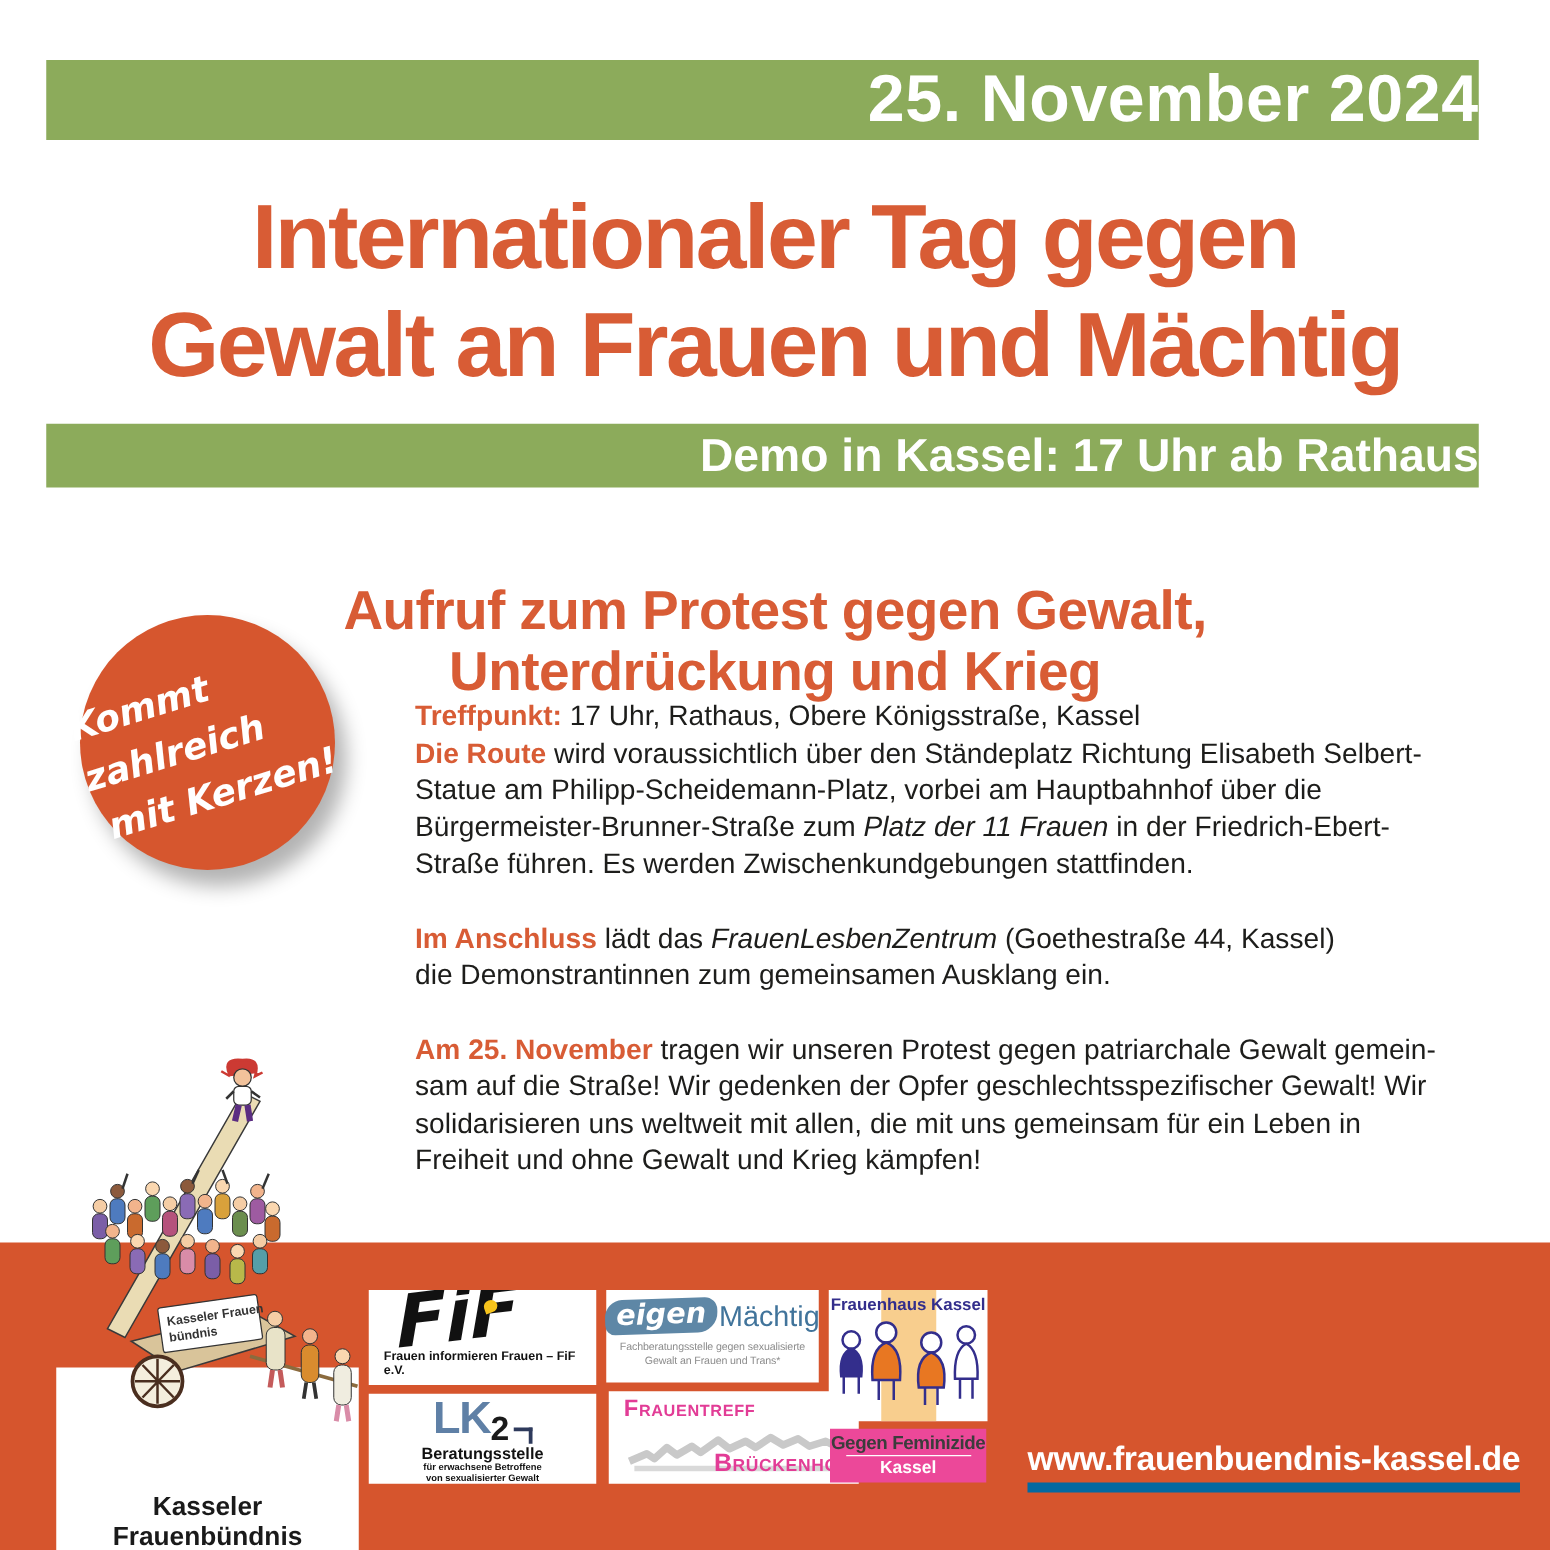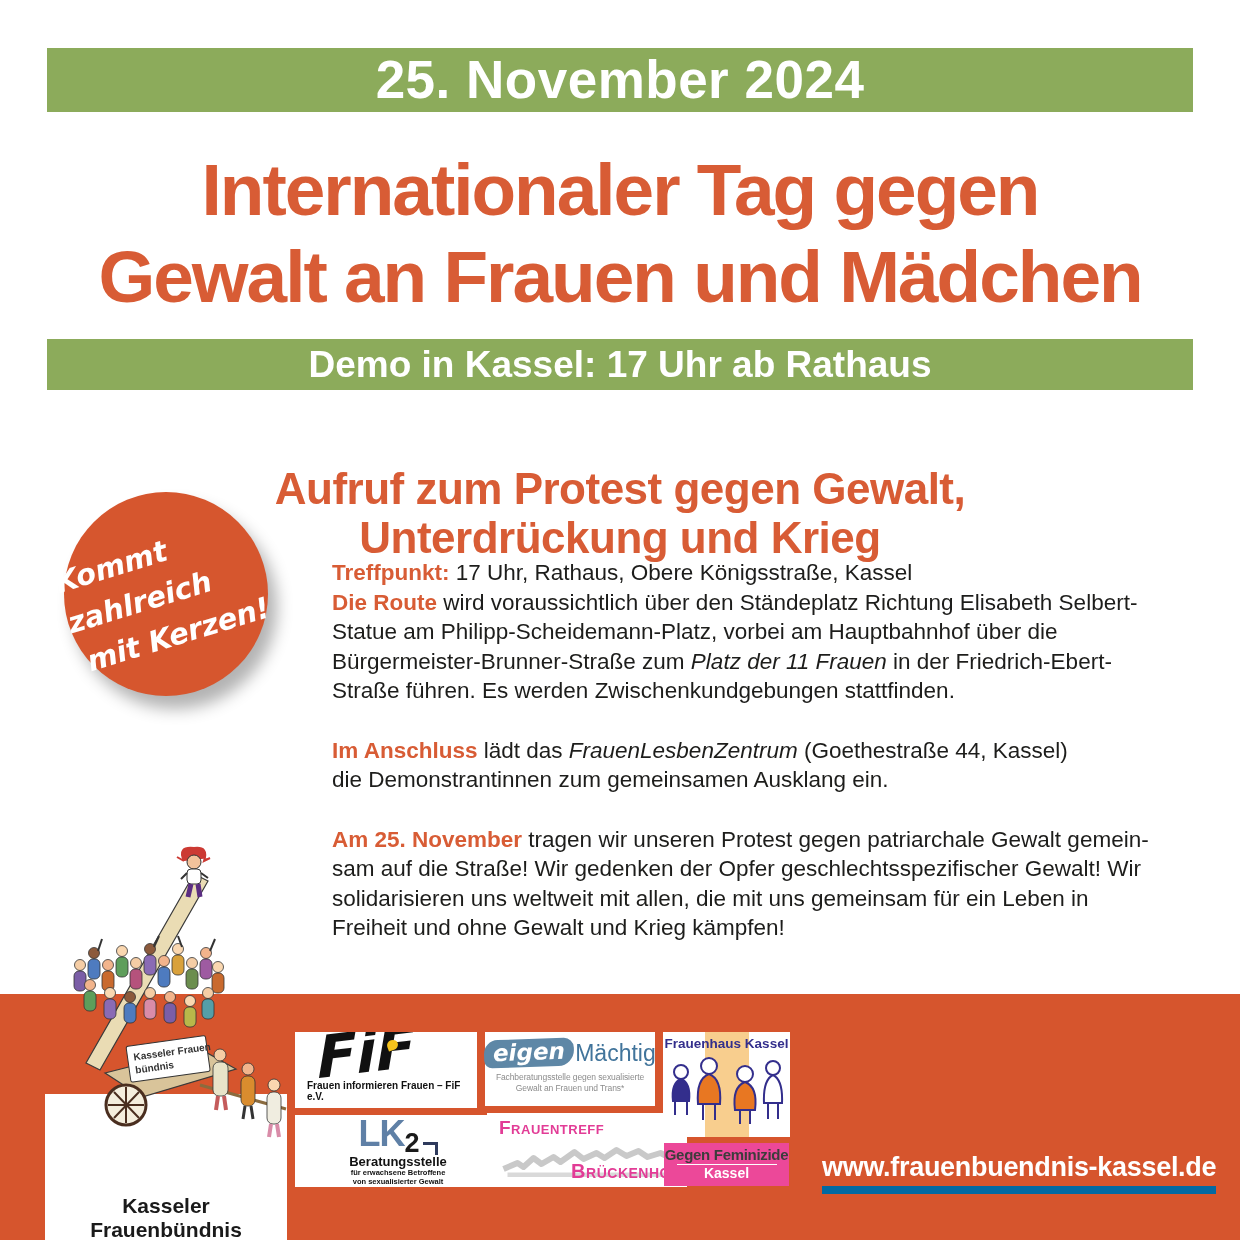--- a/index.html
+++ b/index.html
@@ -1,21 +1,21 @@
 <!DOCTYPE html>
 <html lang="de"><head>
 <meta charset="utf-8">
 <style>
   html,body{margin:0;padding:0;background:#e8e8e8;}
   #poster{position:relative;width:1240px;height:1240px;background:#ffffff;overflow:hidden;
           font-family:"Liberation Sans",sans-serif;margin:0 auto;}
 
   
-  .banner{position:absolute;left:47px;width:1146px;background:#8CAB5B;color:#fff;
-          font-weight:bold;text-align:center;}
+  .banner{position:absolute;left:37px;width:1146px;background:#8CAB5B;color:#fff;
+          font-weight:bold;text-align:right;}
   #banner-top{top:48px;height:64px;font-size:53px;line-height:64px;letter-spacing:0.5px;}
   #banner-demo{top:339px;height:51px;font-size:37px;line-height:51px;}
 
   
   #main-title{position:absolute;top:146px;left:0;width:1240px;text-align:center;
               color:#D85C35;font-size:73px;line-height:87px;font-weight:bold;letter-spacing:-2px;}
   #subheading{position:absolute;top:420px;left:0;width:1240px;text-align:center;
               color:#D85C35;font-size:44px;line-height:49px;font-weight:bold;letter-spacing:-0.5px;margin-top:44px;}
 
   
@@ -54,21 +54,21 @@
   
   #eigen-box{left:485px;top:1032px;width:170px;height:74px;text-align:center;}
   .eigen-row{margin-top:7px;display:flex;justify-content:center;align-items:center;}
   .eigen-brush{display:inline-block;background:#5E87A6;border-radius:14px 10px 16px 8px;
                transform:rotate(-2deg);padding:0 9px 2px 9px;color:#fff;font-style:italic;font-weight:bold;
                font-size:23px;line-height:26px;font-family:"DejaVu Sans",sans-serif;}
   .eigen-rest{color:#41749B;font-size:23px;font-weight:500;margin-left:1px;}
   .eigen-sub{margin-top:5px;font-size:8.5px;line-height:11px;color:#8C8C8C;letter-spacing:-0.1px;}
 
   
-  #lk2-box{left:295px;top:1115px;width:182px;height:72px;text-align:center;padding-left:12px;}
+  #lk2-box{left:295px;top:1115px;width:182px;height:72px;text-align:center;}
   .lk2-mark{margin-top:2px;line-height:34px;}
   .lk2-lk{color:#5F80A6;font-size:36px;font-weight:bold;letter-spacing:-1px;}
   .lk2-2{color:#1a1a1a;font-size:27px;font-weight:bold;position:relative;top:6px;}
   .lk2-bracket{display:inline-block;width:12px;height:10px;border-top:3px solid #2E3A5C;
                border-right:3px solid #2E3A5C;margin-left:3px;position:relative;top:9px;}
   .lk2-line1{font-size:13px;font-weight:bold;color:#111;margin-top:-4px;}
   .lk2-small{font-size:7.5px;line-height:8.5px;font-weight:bold;color:#111;}
 
   
   #frauentreff-box{left:487px;top:1113px;width:167px;height:74px;overflow:hidden;padding-left:33px;}
@@ -99,21 +99,21 @@
 <body>
 
 <div id="poster">
 
   <div class="banner" id="banner-top">
     <span>25. November 2024</span>
   </div>
 
   <div id="main-title">
     <div>Internationaler Tag gegen</div>
-    <div>Gewalt an Frauen und Mädchen</div>
+    <div>Gewalt an Frauen und Mächtig</div>
   </div>
 
   <div class="banner" id="banner-demo">
     <span>Demo in Kassel: 17 Uhr ab Rathaus</span>
   </div>
 
   <div id="subheading">
     <div>Aufruf zum Protest gegen Gewalt,</div>
     <div>Unterdrückung und Krieg</div>
   </div>

